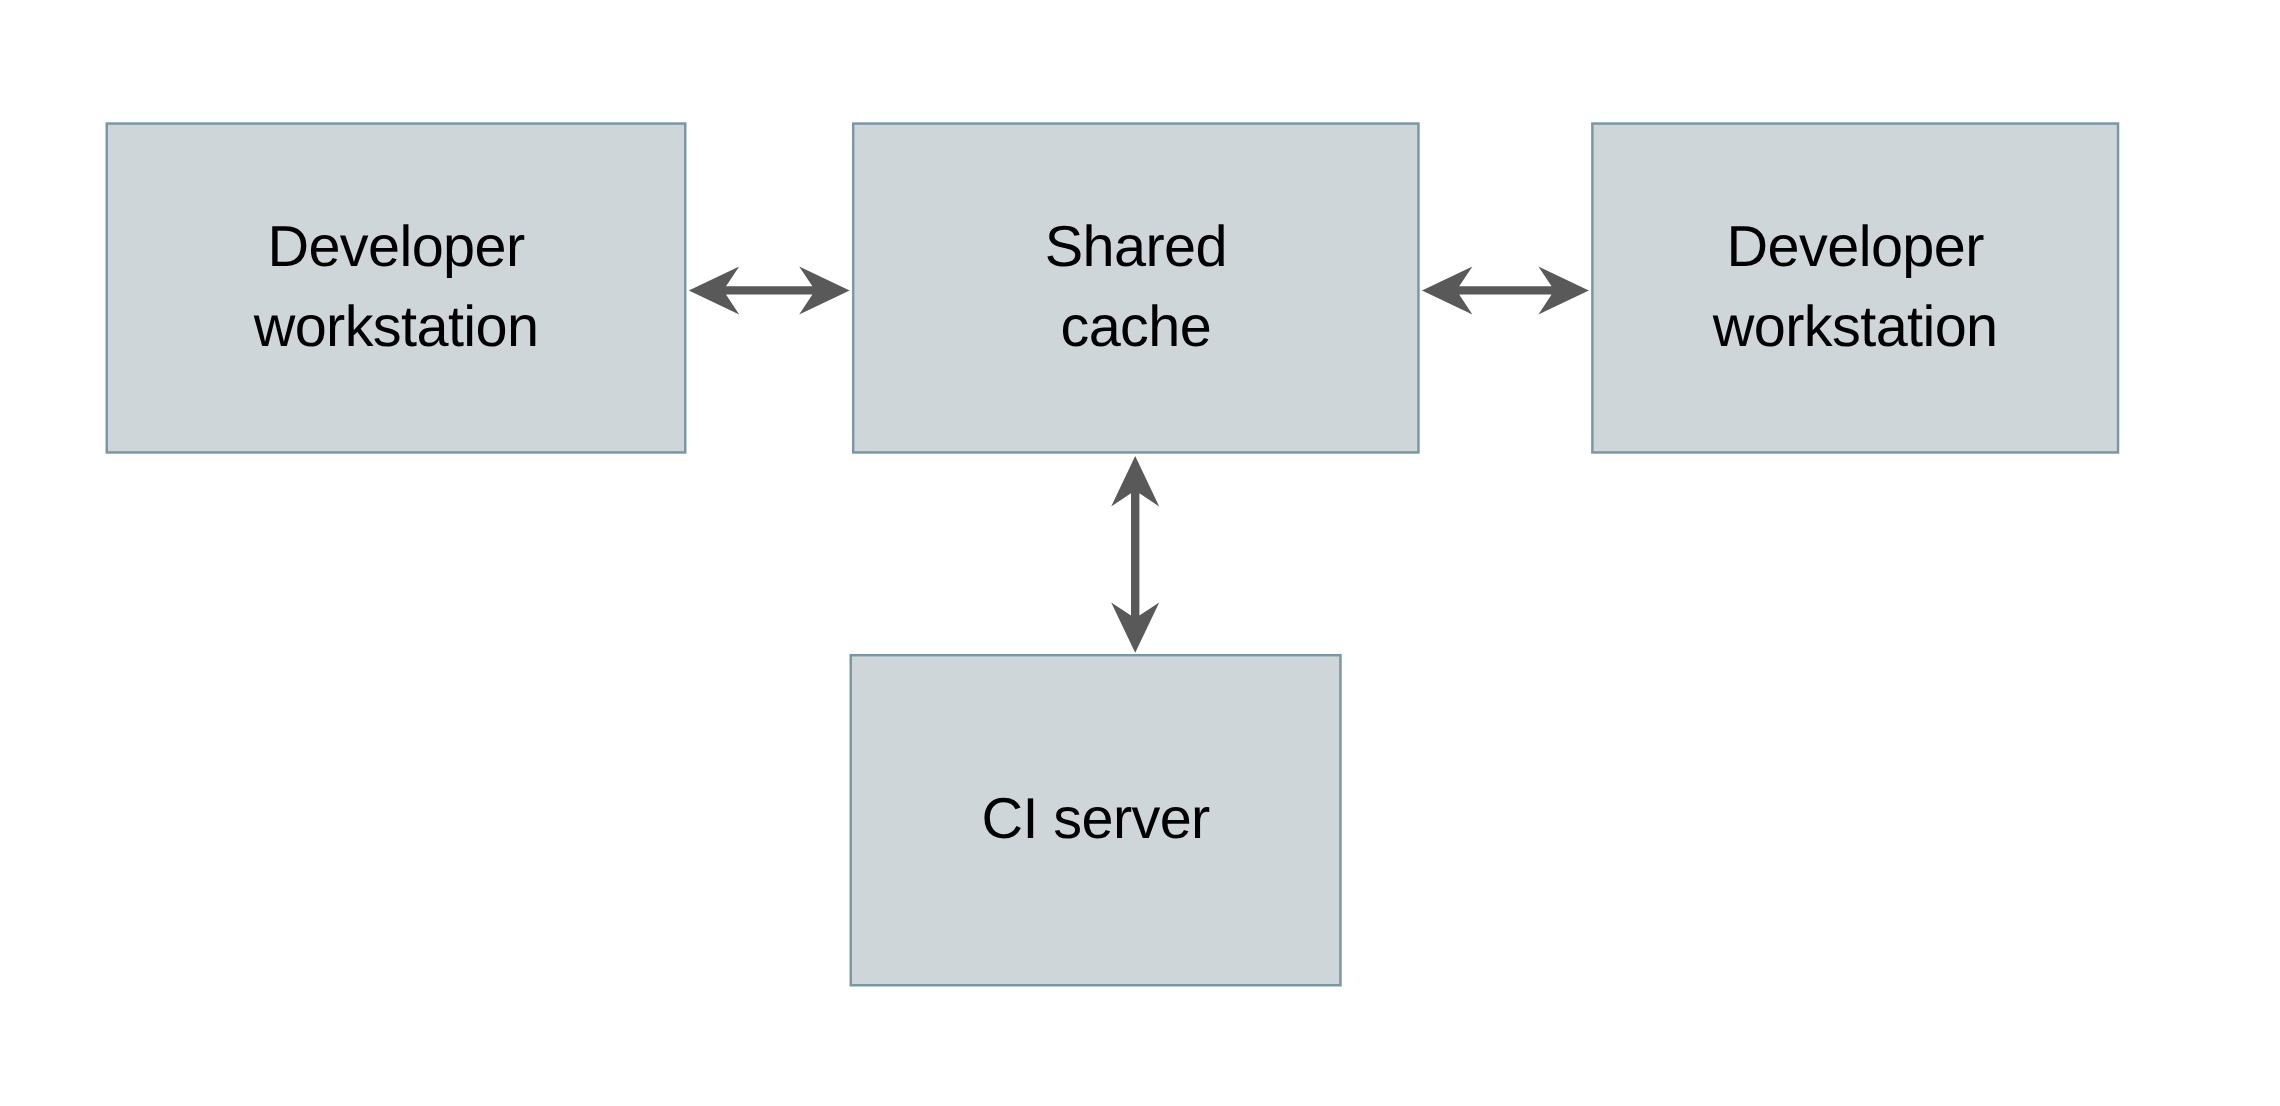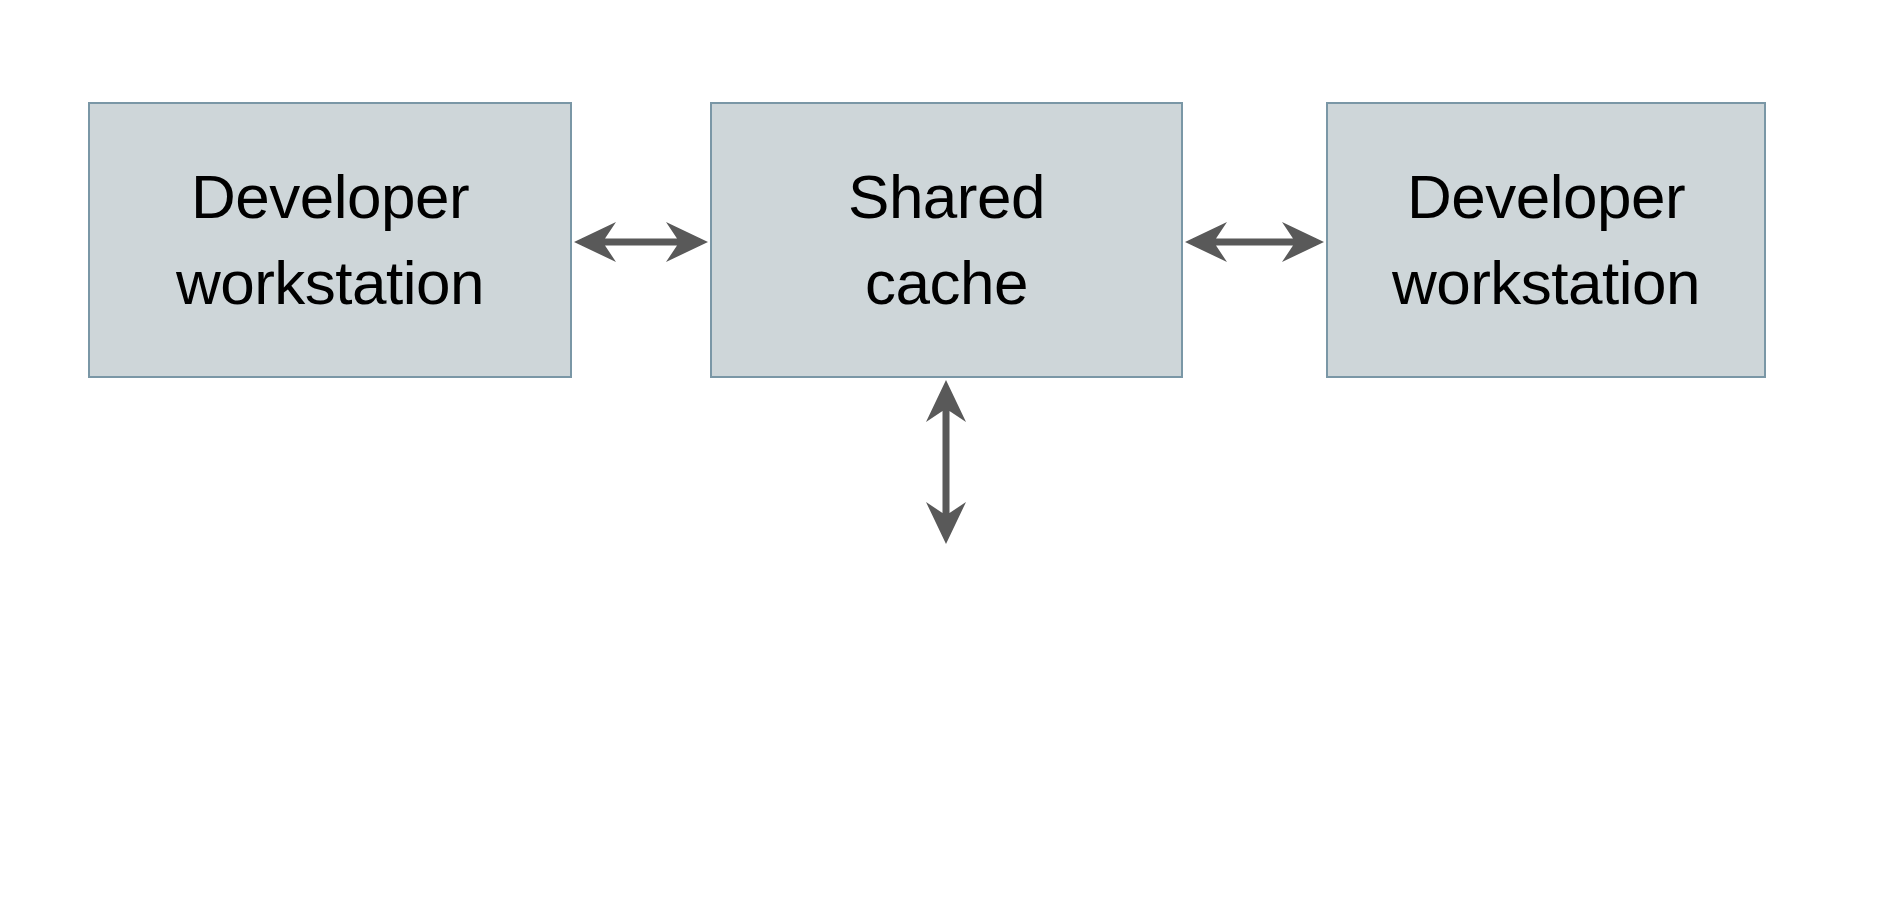--- a/index.html
+++ b/index.html
@@ -21,21 +21,21 @@
     position: absolute;
     box-sizing: border-box;
     background: #ced6d9;
     border: 2px solid #7a97a6;
     display: flex;
     align-items: center;
     justify-content: center;
     text-align: center;
   }
   .node-label {
-    font-size: 62px;
+    font-size: 48px;
     line-height: 1.38;
     color: #000000;
     letter-spacing: -0.5px;
     white-space: pre-line;
     font-weight: 400;
   }
   .edge {
     position: absolute;
     pointer-events: none;
   }
@@ -57,20 +57,23 @@
   <div class="node" style="left: 710px; top: 102px; width: 473px; height: 276px; background: rgb(206, 214, 217); border-color: rgb(122, 151, 166); color: rgb(0, 0, 0); text-align: center;">
     <span class="node-label">Shared
 cache</span>
   </div>
 
   <div class="node" style="left: 1326px; top: 102px; width: 440px; height: 276px; background: rgb(206, 214, 217); border-color: rgb(122, 151, 166); color: rgb(0, 0, 0);">
     <span class="node-label">Developer
 workstation</span>
   </div>
 
+  <div class="node" style="left: 708px; top: 545px; width: 410px; height: 277px; background: rgb(206, 214, 217); border-color: rgb(122, 151, 166); color: rgb(0, 0, 0);">
+    <span class="node-label">CI server</span>
+  </div>
 
   <div class="edge" style="left: 574px; top: 220px;">
       <svg width="134" height="44" viewBox="0 0 134 44">
         <polygon points="0,22 42,2 31,18.5 103,18.5 92,2 134,22 92,42 103,25.5 31,25.5 42,42" fill="#595959"></polygon>
       </svg>
     </div>
   <div class="edge" style="left: 1185px; top: 220px;">
       <svg width="139" height="44" viewBox="0 0 139 44">
         <polygon points="0,22 42,2 31,18.5 108,18.5 97,2 139,22 97,42 108,25.5 31,25.5 42,42" fill="#595959"></polygon>
       </svg>

